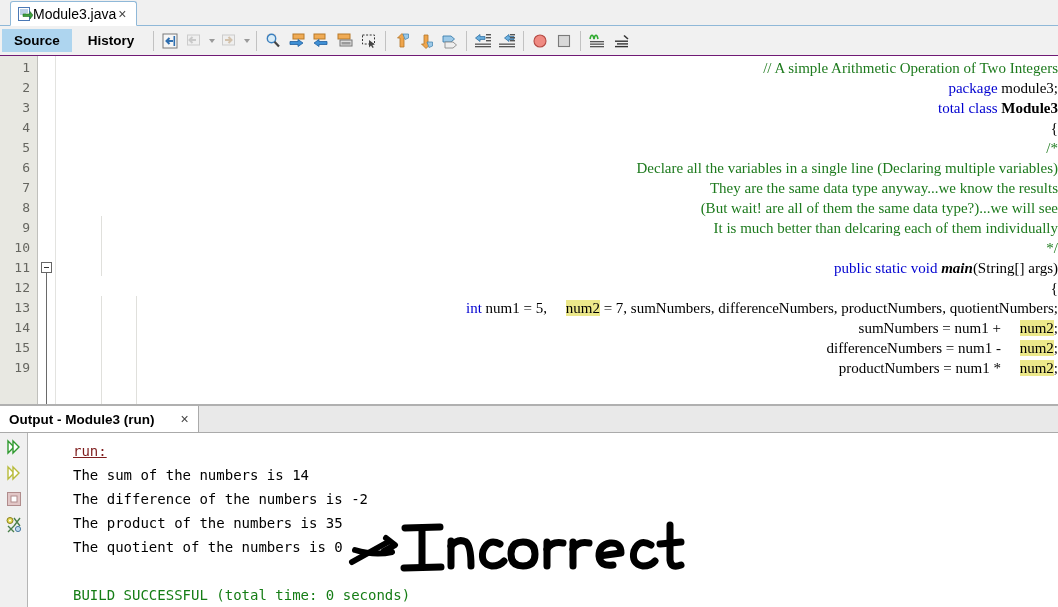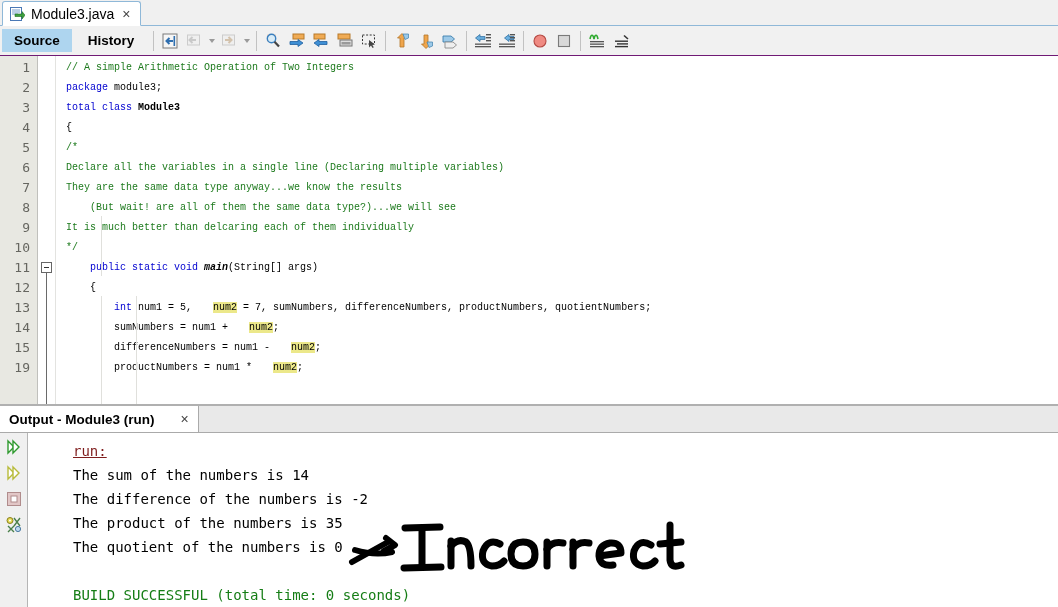--- a/index.html
+++ b/index.html
@@ -23,25 +23,24 @@
   .tabbar {
     height: 26px;
     background: #f0f0f0;
     display: flex;
     align-items: flex-end;
     position: relative;
     border-bottom: 1px solid #8fb8d8;
   }
   .filetab {
     height: 25px;
-    margin-left: 2px;
+    margin-left: 10px;
     padding: 0 8px 0 6px;
     display: flex;
     align-items: center;
-    gap: 6px;
     background: #ffffff;
     border: 1px solid #8fb8d8;
     border-bottom: 1px solid #ffffff;
     border-radius: 3px 3px 0 0;
     position: relative;
     top: 1px;
     z-index: 2;
   }
   .filetab .label {
     font-size: 14px;
@@ -157,25 +156,26 @@
   }
   .codearea {
     flex: 1;
     position: relative;
     padding-top: 2px;
     overflow: hidden;
   }
   .codeline {
     height: 20px;
     line-height: 20px;
-    font-family: Liberation Mono, monospace;
-    font-size: 10px;
+    font-family: Liberation Serif, serif;
+    font-size: 15px;
     white-space: pre;
     color: #000;
     padding-left: 10px;
+    text-align: right;
   }
   .c-com  { color: #1d7a1d; }
   .c-kw   { color: #0000d0; }
   .c-cls  { color: #000000; font-weight: bold; }
   .c-mth  { color: #000000; font-weight: bold; font-style: italic; }
   .c-pln  { color: #000000; }
   .hl     { background: #ece88a; margin-left: 15px; }
   .indentguide {
     position: absolute;
     width: 1px;

